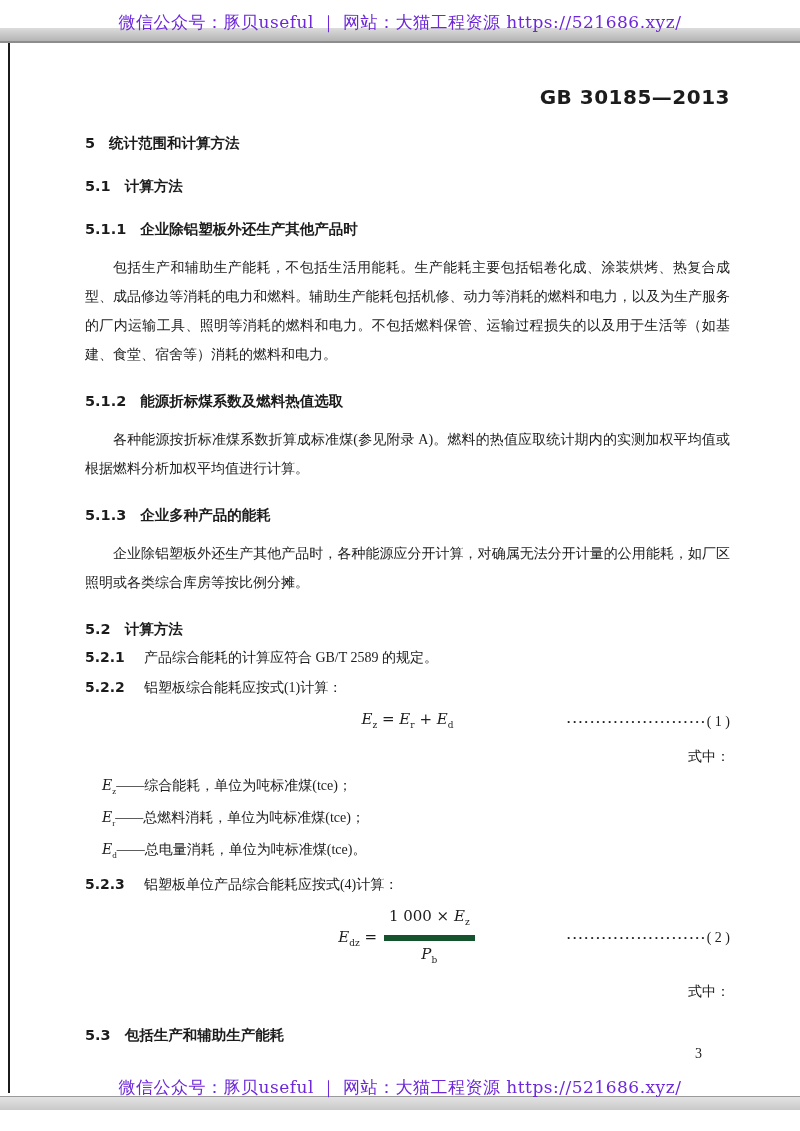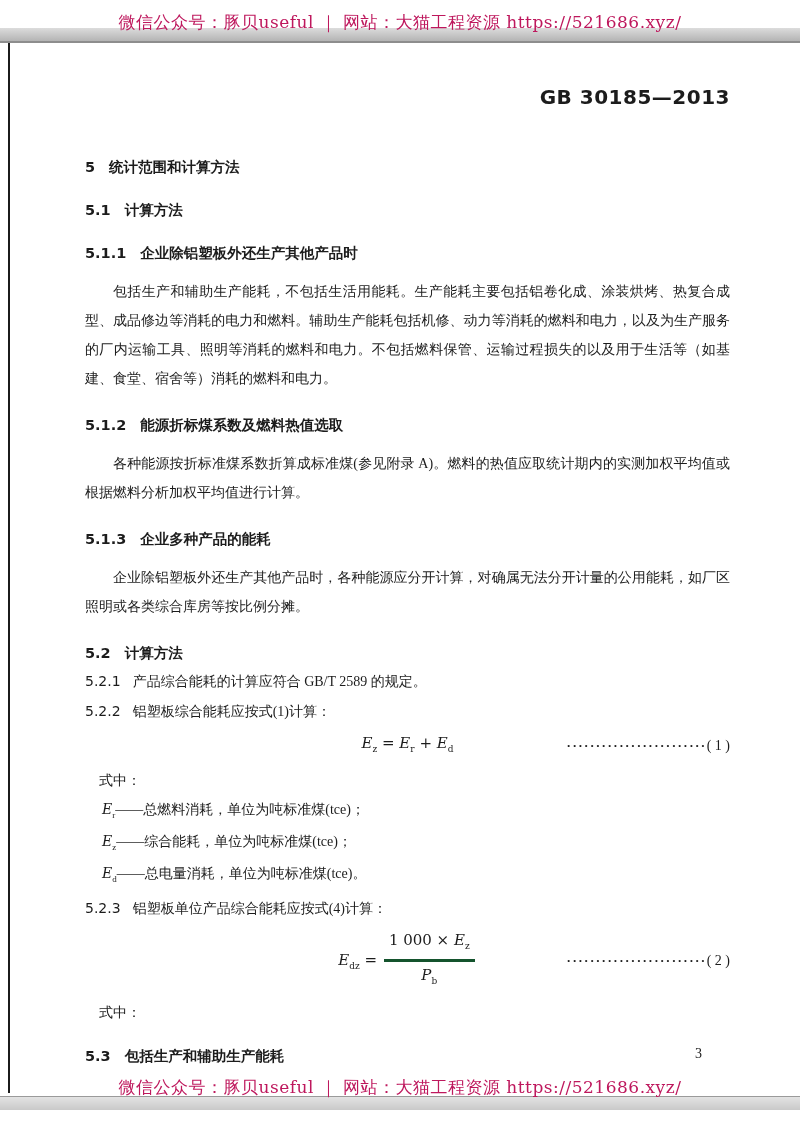--- a/index.html
+++ b/index.html
@@ -6,58 +6,58 @@
   body{
     width:800px;height:1131px;position:relative;background:#ffffff;
     font-family:"Liberation Serif","DejaVu Serif",serif;color:#1c1c1c;
     overflow:hidden;
   }
   .page{position:absolute;inset:0;background:#fff;}
 
   
   .wm{
     position:absolute;left:0;right:0;text-align:center;
-    color:#be185d;font-size:17px;letter-spacing:.5px;z-index:3;
+    color:#6d28d9;font-size:17px;letter-spacing:.5px;z-index:3;
     font-family:"DejaVu Serif","Liberation Serif",serif;
   }
   .wm-top{top:11px;}
   .wm-bottom{top:1076px;}
   .bar{position:absolute;left:0;width:800px;z-index:1;}
   .bar-top{top:28px;height:13px;background:linear-gradient(#dcdcdc,#b4b4b4);border-bottom:2px solid #8d8d8d;}
   .bar-bottom{top:1096px;height:13px;background:linear-gradient(#e3e3e3,#c9c9c9);border-top:1px solid #9a9a9a;}
   .left-rule{position:absolute;left:8px;top:43px;width:2px;height:1050px;background:#1b1b1b;z-index:2;}
 
   
   .content{position:absolute;left:85px;top:86px;width:645px;font-size:14px;line-height:22px;}
   .doc-number{
     text-align:right;font-weight:bold;font-size:20px;letter-spacing:.5px;
     font-family:"DejaVu Sans","Liberation Sans",sans-serif;
   }
 
   .hd{font-weight:bold;font-size:14.5px;font-family:"DejaVu Sans","Liberation Sans",sans-serif;}
   .hd .num{margin-right:14px;}
-  .b-h1{margin-top:48px;}
+  .b-h1{margin-top:24px;}
   .b-h2{margin-top:21px;}
   .b-h3{margin-top:21px;}
 
   .para{margin:13px 0;text-indent:2em;line-height:29px;text-align:justify;}
   .np{margin:5px 0;line-height:25px;}
-  .np .num{font-weight:normal;font-family:"DejaVu Sans","Liberation Sans",sans-serif;margin-right:12px;}
+  .np .num{font-weight:bold;font-family:"DejaVu Sans","Liberation Sans",sans-serif;margin-right:19px;}
 
-  .whlabel{margin:10px 0 4px;text-indent:1em;}
+  .whlabel{margin:10px 0 4px;text-indent:1em;text-align:right;}
 
   .formula-row{display:grid;grid-template-columns:1fr auto 1fr;align-items:center;margin:8px 0;}
   .formula-body{font-family:"DejaVu Serif","Liberation Serif",serif;font-size:15px;white-space:nowrap;}
   .formula-body i{font-style:italic;}
   .formula-body sub{font-size:9px;}
   .formula-leader{text-align:right;white-space:nowrap;}
   .leader-dots{letter-spacing:1.5px;font-weight:bold;font-size:13px;}
   .eq-number{font-size:14px;}
   .frac{display:inline-block;text-align:center;vertical-align:middle;margin:0 2px;}
-  .frac .fnum{display:block;border-bottom:3px solid #14532d;padding:0 5px 2px;}
+  .frac .fnum{display:block;border-bottom:6px solid #14532d;padding:0 5px 2px;}
   .frac .fden{display:block;padding-top:2px;}
 
   .defs{margin:2px 0;}
   .def{margin-left:55px;text-indent:-38px;line-height:26px;}
   .def i{font-style:italic;font-family:"DejaVu Serif","Liberation Serif",serif;}
   .def sub{font-size:9px;}
 
   .page-num{position:absolute;right:98px;top:1046px;font-size:14px;z-index:2;}
 </style>
 </head>
@@ -82,22 +82,22 @@
         <div class="hd b-h2"><span class="num">5.2</span><span>计算方法</span></div>
         <div class="np"><span class="num">5.2.1</span><span>产品综合能耗的计算应符合 GB/T 2589 的规定。</span></div>
         <div class="np"><span class="num">5.2.2</span><span>铝塑板综合能耗应按式(1)计算：</span></div>
         <div class="formula-row">
           <span></span>
           <span class="formula-body"><span><i>E</i><sub>z</sub> = <i>E</i><sub>r</sub> + <i>E</i><sub>d</sub></span></span>
           <span class="formula-leader"><span class="leader-dots">························</span><span class="eq-number">( 1 )</span></span>
         </div>
         <div class="whlabel">式中：</div>
         <div class="defs">
+          <div class="def"><i>E</i><sub>z</sub>——综合能耗，单位为吨标准煤(tce)；</div>
           <div class="def"><i>E</i><sub>r</sub>——总燃料消耗，单位为吨标准煤(tce)；</div>
-          <div class="def"><i>E</i><sub>z</sub>——综合能耗，单位为吨标准煤(tce)；</div>
           <div class="def"><i>E</i><sub>d</sub>——总电量消耗，单位为吨标准煤(tce)。</div>
         </div>
         <div class="np"><span class="num">5.2.3</span><span>铝塑板单位产品综合能耗应按式(4)计算：</span></div>
         <div class="formula-row">
           <span></span>
           <span class="formula-body"><span><i>E</i><sub>dz</sub> = <span class="frac"><span class="fnum"><span>1 000 × <i>E</i><sub>z</sub></span></span><span class="fden"><span><i>P</i><sub>b</sub></span></span></span></span></span>
           <span class="formula-leader"><span class="leader-dots">························</span><span class="eq-number">( 2 )</span></span>
         </div>
         <div class="whlabel">式中：</div>
         <div class="defs">

